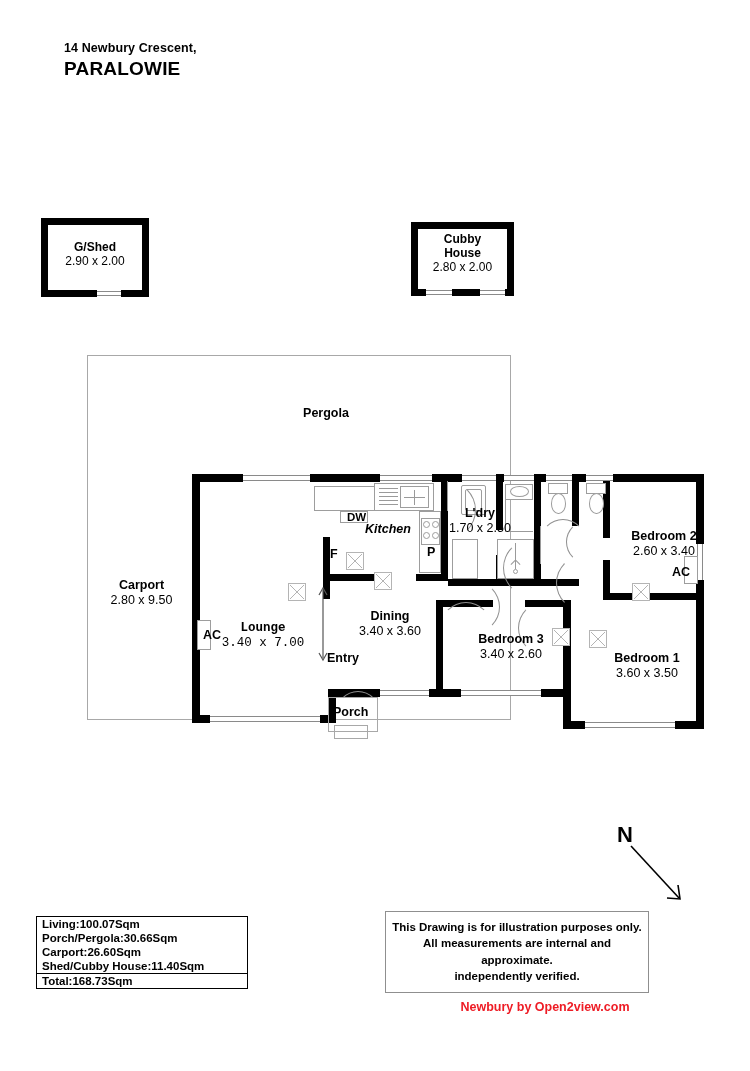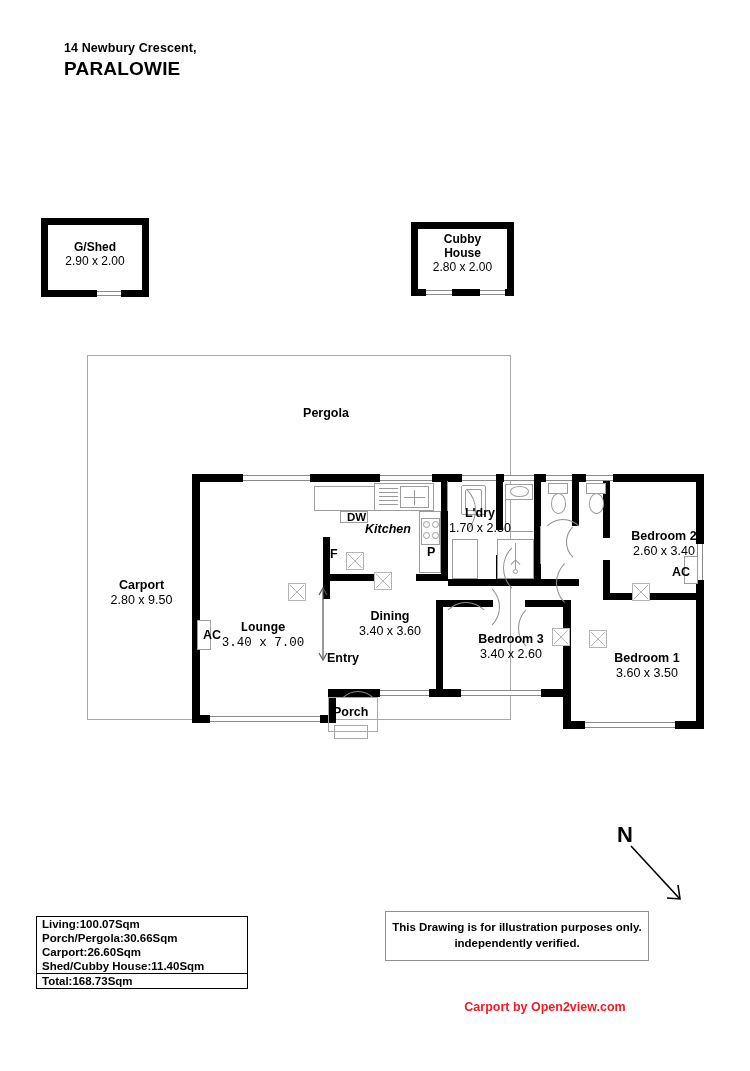--- a/index.html
+++ b/index.html
@@ -371,15 +371,16 @@
     <span>11.40Sqm</span>
   </div>
   <div class="row total">
     <span>Total:</span>
     <span>168.73Sqm</span>
   </div>
 </div>
 
 <div id="disclaimer">
   <div>This Drawing is for illustration purposes only.</div>
+  <div>All measurements are internal and approximate.</div>
   <div>independently verified.</div>
 </div>
-<div id="producer" style="color: rgb(238, 28, 37);">Carport by Open2view.com</div>
+<div id="producer" style="color: rgb(238, 28, 37);">Newbury by Open2view.com</div>
 
 </body></html>

